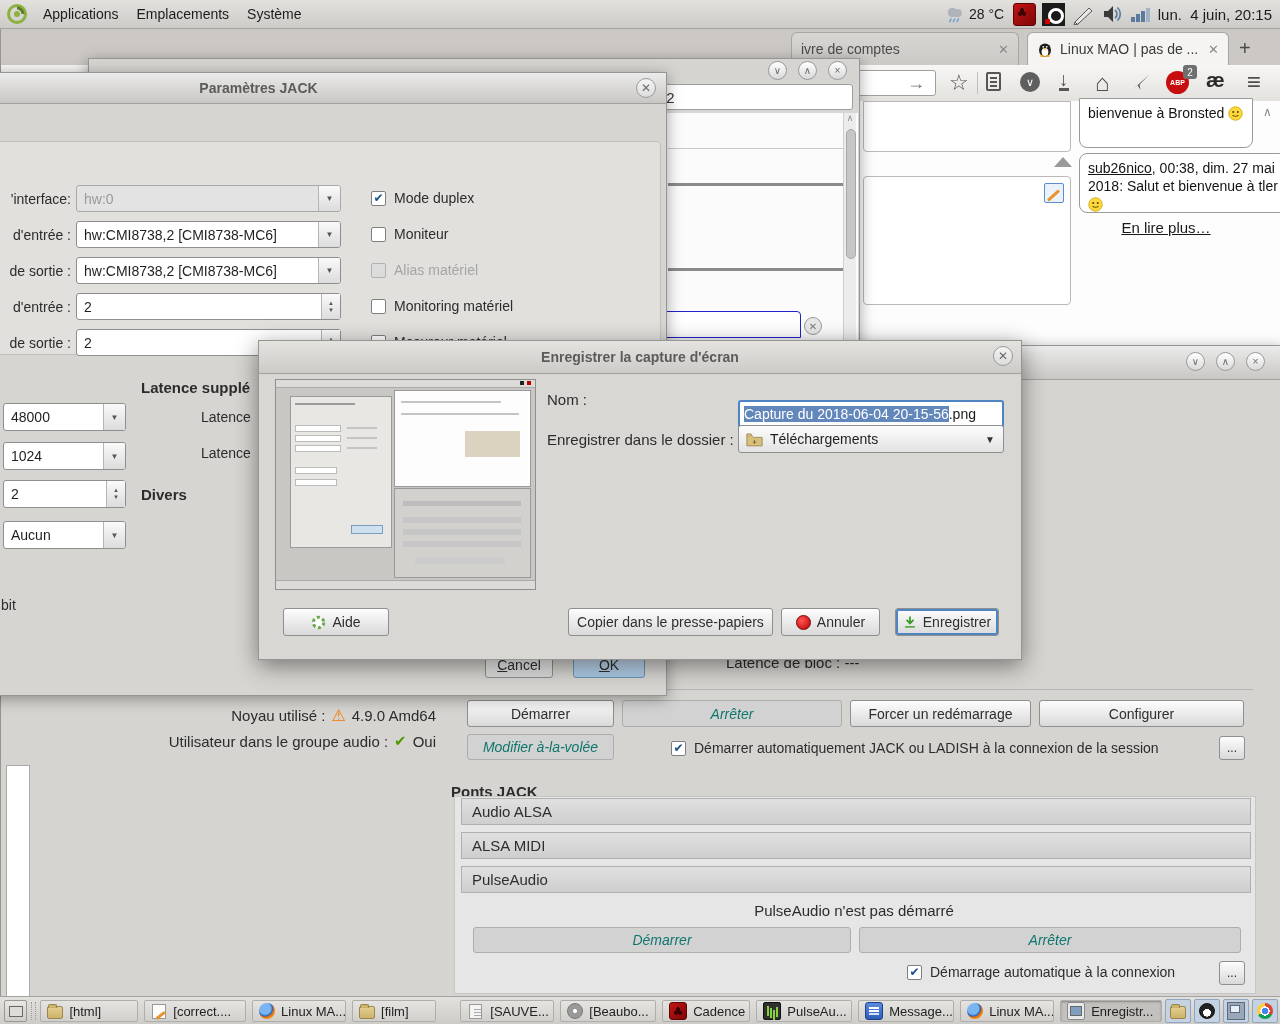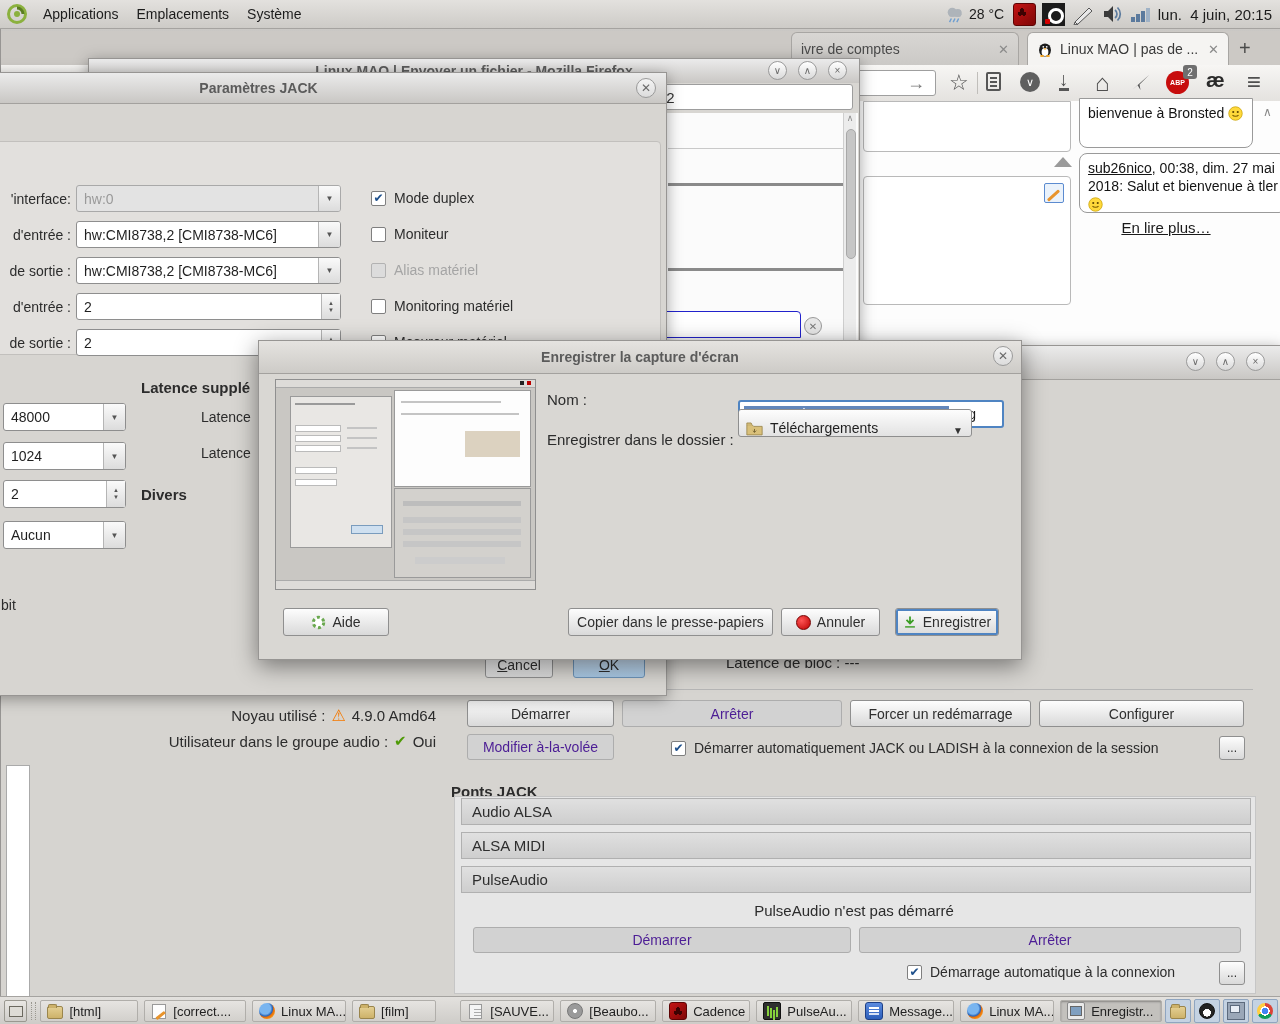--- a/index.html
+++ b/index.html
@@ -16,21 +16,21 @@
   .wbtn{width:19px;height:19px;border-radius:50%;border:1px solid #9a9a9a;
       background:linear-gradient(#ffffff,#d9d9d9);color:#6a6a6a;font-size:10px;
       display:flex;align-items:center;justify-content:center;box-sizing:border-box;}
   .cbtn{width:20px;height:20px;border-radius:50%;border:1px solid #9a9a9a;
       background:linear-gradient(#f4f4f4,#dcdcdc);color:#6a6a6a;font-size:12px;
       display:flex;align-items:center;justify-content:center;box-sizing:border-box;}
   
   .btn{position:absolute;background:linear-gradient(#fdfdfd,#d9d9d9);border:1px solid #8f8f8f;
       border-radius:3px;color:#2e2e2e;font-size:14px;display:flex;align-items:center;
       justify-content:center;gap:6px;box-sizing:border-box;}
-  .btn.dis{background:#d2d2d2;color:#4c1d95;border-color:#adadad;}
+  .btn.dis{background:#d2d2d2;color:#0f766e;border-color:#adadad;font-style:italic;}
   .btn.default{background:linear-gradient(#cde0f2,#a8c8e4);border-color:#6d94b8;}
   .btn.focus{outline:2px solid #4f84c2;outline-offset:-3px;}
   .btn.mnemonic{display:block;text-align:center;}
   .btn.mnemonic::first-letter{text-decoration:underline;}
   
   .combo{position:absolute;background:#fff;border:1px solid #8e8e8e;border-radius:3px;
       display:flex;align-items:center;font-size:14px;color:#1f1f1f;padding-left:7px;box-sizing:border-box;}
   .combo .arr{margin-left:auto;border-left:1px solid #b5b5b5;width:21px;align-self:stretch;
       display:flex;align-items:center;justify-content:center;color:#555;font-size:8px;
       background:linear-gradient(#fafafa,#dcdcdc);border-radius:0 2px 2px 0;}
@@ -180,23 +180,20 @@
           <circle cx="7" cy="8" r="1.4" fill="#5b4300"></circle>
           <circle cx="13" cy="8" r="1.4" fill="#5b4300"></circle>
           <path d="M6 12c1.5 2.2 6.5 2.2 8 0" stroke="#7a5c00" stroke-width="1.6" fill="none"></path>
         </svg>
     </div>
     <div class="abs" style="left:1090px;top:218px;width:150px;text-align:center;font-size:15px;color:#1a1a1a;text-decoration:underline;">En lire plus…</div>
     <div class="abs" style="left:1262px;top:104px;color:#8a8a8a;font-size:12px;">∧</div>
   </div>
 
   <div class="win" style="left:88px;top:58px;width:770px;height:740px;z-index:2;">
-    <div class="tb" style="height:24px;font-size:14px;">
-      <span>Linux MAO | Envoyer un fichier - Mozilla Firefox</span>
-    </div>
     <div class="winbtns" style="right:12px;top:2px;">
       <div class="wbtn">∨</div>
       <div class="wbtn">∧</div>
       <div class="wbtn">×</div>
     </div>
     <div class="abs" style="left:0;right:0;top:24px;height:30px;background:#d8d6d2;"></div>
     <div class="abs" style="left:540px;top:25px;width:224px;height:26px;background:#fff;border:1px solid #9d9d9d;border-radius:3px;box-sizing:border-box;font-size:15px;color:#333;display:flex;align-items:center;padding-left:32px;">
       <span>t2</span>
     </div>
     <div class="abs" style="left:472px;top:54px;width:296px;height:686px;background:#fbfbfb;border-left:1px solid #c4c4c4;"></div>
@@ -419,21 +416,21 @@
       <div class="abs" style="left:0;right:0;bottom:0;height:8px;background:#dddbd8;border-top:1px solid #aaa;"></div>
     </div>
 
     <div class="lbl" style="left:288px;top:50px;font-size:15px;">Nom :</div>
     <div class="abs" style="left:479px;top:59px;width:266px;height:28px;background:#fff;border:2px solid #4f84c2;border-radius:3px;box-sizing:border-box;display:flex;align-items:center;padding-left:4px;font-size:14px;color:#1a1a1a;white-space:nowrap;overflow:hidden;">
       <span class="sel">Capture du 2018-06-04 20-15-56</span>
         <span>.png</span>
     </div>
 
     <div class="lbl" style="left:288px;top:90px;font-size:15px;">Enregistrer dans le dossier :</div>
-    <div class="combo" style="left:479px;top:68px;width:234px;height:28px;background:linear-gradient(#fdfdfd,#e2e2e2);align-items:flex-end;">
+    <div class="combo" style="left:479px;top:84px;width:266px;height:28px;background:linear-gradient(#fdfdfd,#e2e2e2);">
       <svg width="17" height="15" viewBox="0 0 20 17" style="margin-right:7px;">
           <path d="M1 4h6l2 2h10v10H1z" fill="#d9c07a" stroke="#9a854c"></path>
           <path d="M1 4V2h5l1 2" fill="#d9c07a" stroke="#9a854c"></path>
           <path d="M10 9v4m-2-2 2 2 2-2" stroke="#6b5a2a" fill="none"></path>
         </svg>
       <span>Téléchargements</span>
       <span style="margin-left:auto;margin-right:8px;color:#333;font-size:10px;">▼</span>
     </div>
 
     <div class="btn" style="left:24px;top:267px;width:106px;height:28px;">

